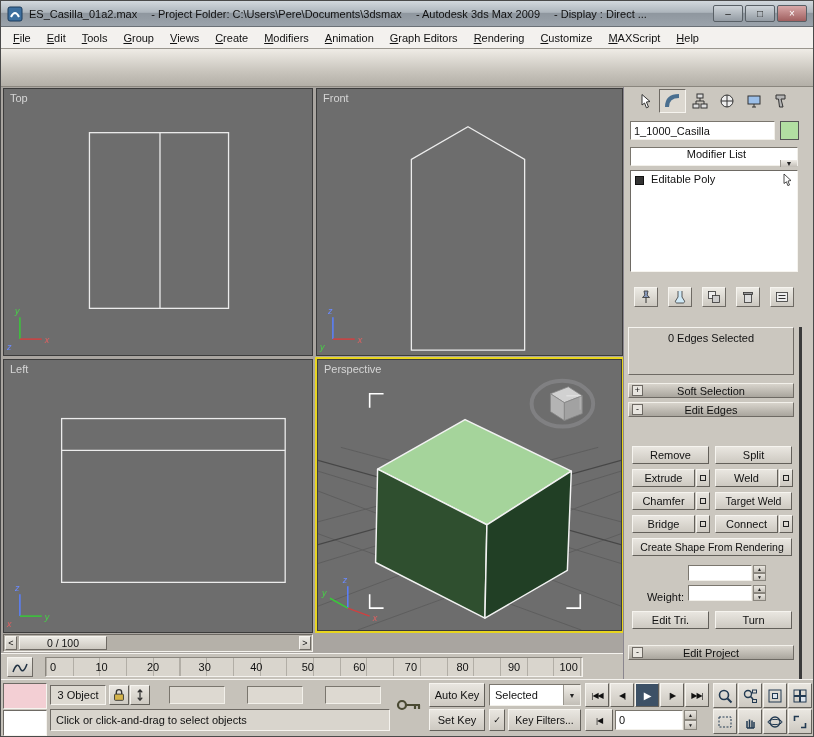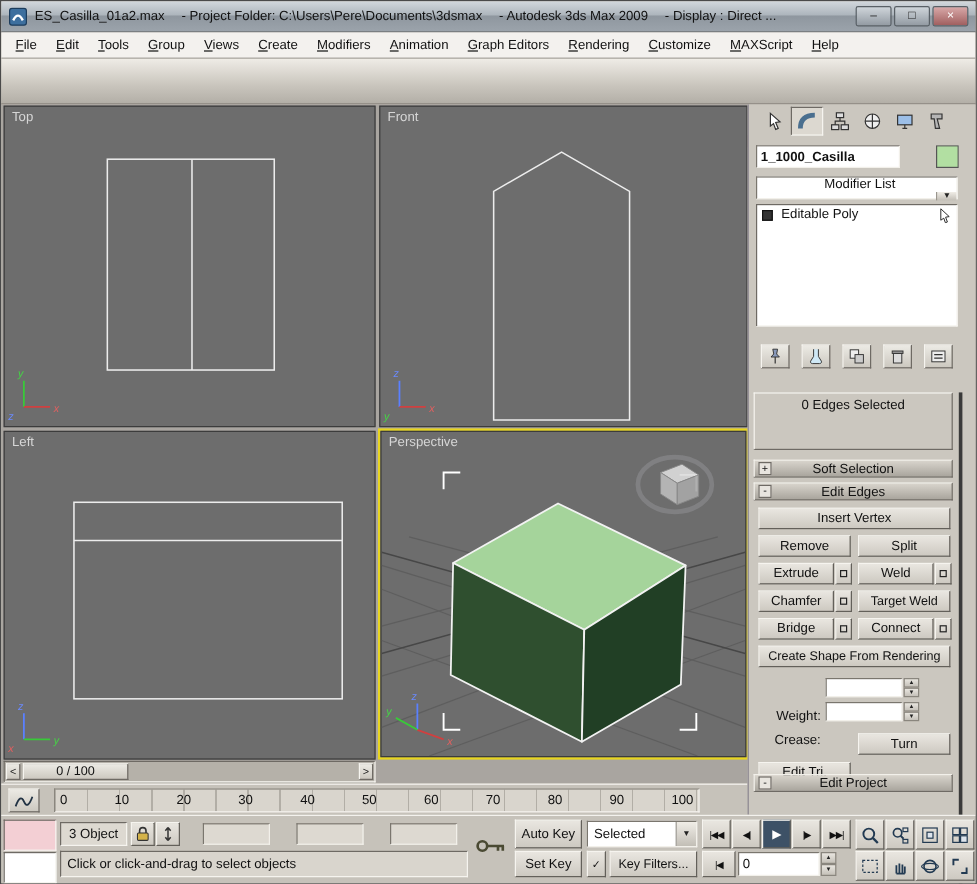--- a/index.html
+++ b/index.html
@@ -409,21 +409,21 @@
         <rect x="3" y="4" width="12" height="8" fill="#9cbfe8" stroke="#333"></rect>
         <path d="M7 15 h4 M9 12 v3" stroke="#333"></path>
         </svg>
     </div>
     <div class="ctab" style="left:143px">
       <svg viewBox="0 0 18 18">
         <path d="M4 3 h9 v4 h-4 l2 8 h-3.5 l-1 -8 h-2.5 z" fill="#b5b5b5" stroke="#333"></path>
         </svg>
     </div>
 
-    <input class="field abs" style="left: 6px; top: 34px; width: 120px; height: 19px; font-weight: bold;" value="1_1000_Casilla">
+    <input class="field abs" style="left: 6px; top: 34px; width: 145px; height: 19px;" value="1_1000_Casilla">
     <svg class="abs" style="left:156px;top:34px;" width="19" height="19">
       <rect x="0.5" y="0.5" width="18" height="18" fill="#b2dfa2" stroke="#555"></rect>
       </svg>
 
     <div class="combo" style="left:6px;top:60px;width:168px;height:19px;flex-direction:column;">
       <span>Modifier List</span>
       <span class="ddbtn">▼</span>
     </div>
 
     <div class="stack">
@@ -475,21 +475,20 @@
 
     <div class="roll" style="top:296px;">
       <span class="rollsign">+</span>
       <span>Soft Selection</span>
     </div>
     <div class="roll" style="top:315px;">
       <span class="rollsign">-</span>
       <span>Edit Edges</span>
     </div>
 
-    <div class="pbtn" style="left:8px;top:336px;width:160px;">Insert Vertex</div>
     <div class="pbtn" style="left:8px;top:359px;width:77px;">Remove</div>
     <div class="pbtn" style="left:91px;top:359px;width:77px;">Split</div>
     <div class="pbtn" style="left:8px;top:382px;width:63px;">Extrude</div>
     <div class="sqbtn" style="left:72px;top:382px;">
         <i></i>
       </div>
     <div class="pbtn" style="left:91px;top:382px;width:63px;">Weld</div>
     <div class="sqbtn" style="left:155px;top:382px;">
         <i></i>
       </div>
@@ -514,21 +513,21 @@
       <div>▲</div>
       <div>▼</div>
     </div>
     <div class="statictext" style="left:10px;top:498px;width:50px;height:16px;justify-content:flex-end;">Crease:</div>
     <input class="field abs" style="left: 64px; top: 498px; width: 64px; height: 16px;" value="">
     <div class="spin" style="left:129px;top:498px;height:16px;">
       <div>▲</div>
       <div>▼</div>
     </div>
 
-    <div class="pbtn" style="left:8px;top:548px;width:77px;">Edit Tri.</div>
+    <div class="pbtn" style="left:8px;top:524px;width:77px;">Edit Tri.</div>
     <div class="pbtn" style="left:91px;top:524px;width:77px;">Turn</div>
 
     <div class="roll" style="top:558px;">
       <span class="rollsign">-</span>
       <span>Edit Project</span>
     </div>
   </div>
 
   <div class="abs statusbar">
     <div class="abs bevel-in" style="left:2px;top:3px;width:44px;height:26px;background:#f3cfd4;"></div>

